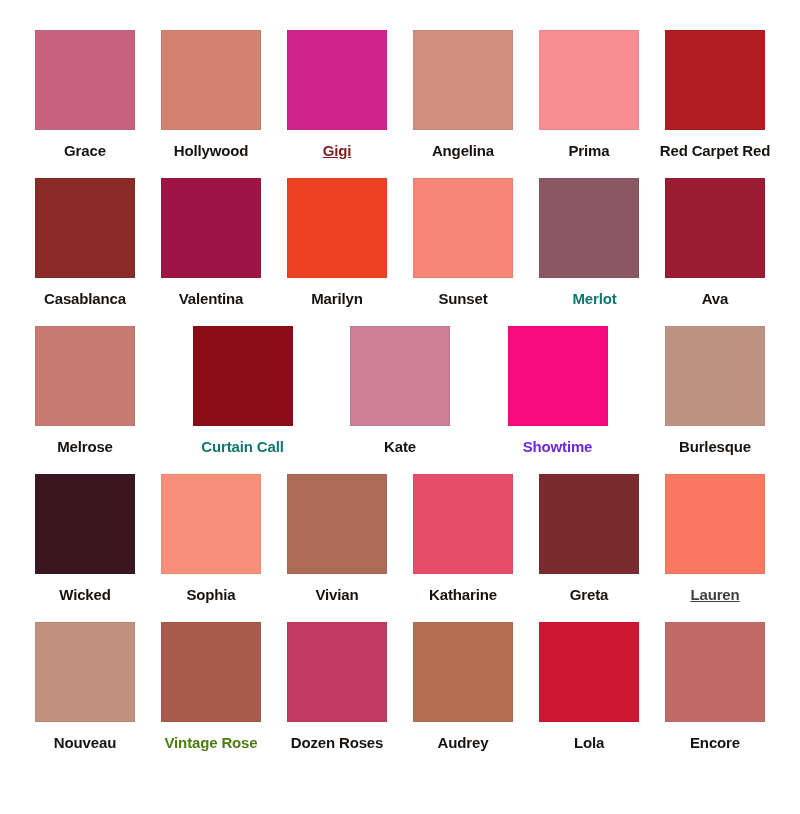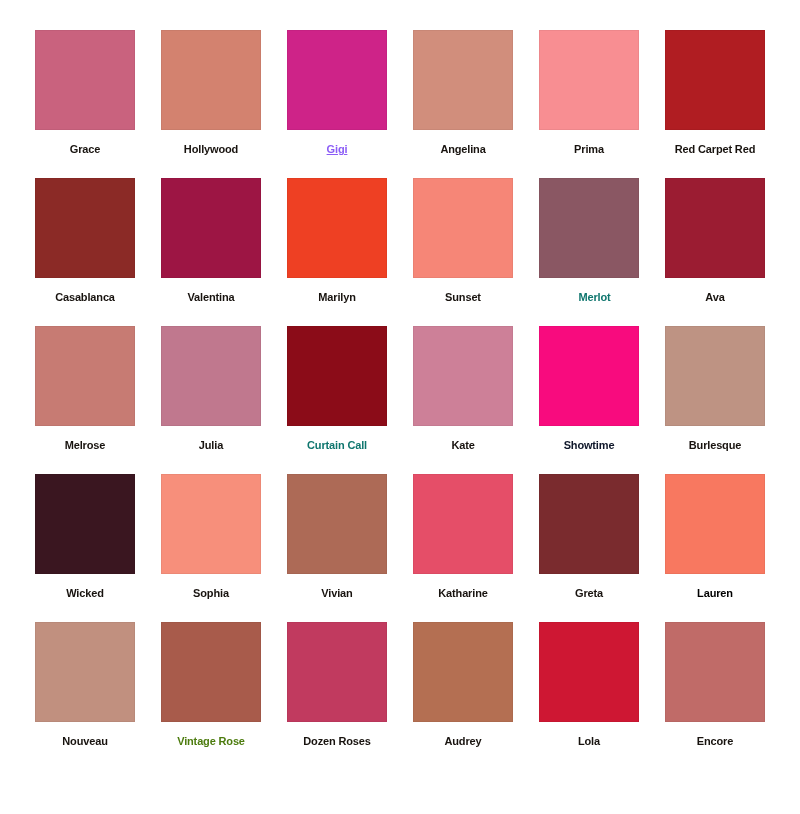--- a/index.html
+++ b/index.html
@@ -44,21 +44,21 @@
   }
   .swatch-chip {
     width: 100px;
     height: 100px;
     display: block;
     border: 1px solid rgba(0, 0, 0, 0.045);
     box-sizing: border-box;
   }
   .swatch-label {
     margin-top: 13px;
-    font-size: 11px;
+    font-size: 15px;
     font-weight: bold;
     color: #18130f;
     text-align: center;
     letter-spacing: -0.15px;
     white-space: nowrap;
     line-height: 1.1;
   }
 </style>
 </head>
 <body style="background-color: rgb(255, 255, 255);">
@@ -69,21 +69,21 @@
     <div class="swatch-cell">
       <span class="swatch-chip" style="background-color: rgb(201, 98, 126);"></span>
       <span class="swatch-label" style="color: rgb(24, 19, 15);">Grace</span>
     </div>
     <div class="swatch-cell">
       <span class="swatch-chip" style="background-color: rgb(211, 130, 111);"></span>
       <span class="swatch-label" style="color: rgb(24, 19, 15);">Hollywood</span>
     </div>
     <div class="swatch-cell">
       <span class="swatch-chip" style="background-color: rgb(206, 35, 136);"></span>
-      <span class="swatch-label" style="color: #8b5cf6; text-decoration: underline;">Gigi</span>
+      <span class="swatch-label" style="color: #7f1d1d; text-decoration: underline;">Gigi</span>
     </div>
     <div class="swatch-cell">
       <span class="swatch-chip" style="background-color: rgb(209, 142, 124);"></span>
       <span class="swatch-label" style="color: rgb(24, 19, 15);">Angelina</span>
     </div>
     <div class="swatch-cell">
       <span class="swatch-chip" style="background-color: rgb(248, 142, 146);"></span>
       <span class="swatch-label" style="color: rgb(24, 19, 15);">Prima</span>
     </div>
     <div class="swatch-cell">
@@ -118,34 +118,30 @@
       <span class="swatch-label" style="color: rgb(24, 19, 15);">Ava</span>
     </div>
   </div>
 
   <div class="swatch-row">
     <div class="swatch-cell">
       <span class="swatch-chip" style="background-color: rgb(199, 123, 115);"></span>
       <span class="swatch-label" style="color: rgb(24, 19, 15);">Melrose</span>
     </div>
     <div class="swatch-cell">
-      <span class="swatch-chip" style="background-color: rgb(192, 120, 142);"></span>
-      <span class="swatch-label" style="color: rgb(24, 19, 15);">Julia</span>
-    </div>
-    <div class="swatch-cell">
       <span class="swatch-chip" style="background-color: rgb(139, 12, 24);"></span>
       <span class="swatch-label" style="color: #0f766e;">Curtain Call</span>
     </div>
     <div class="swatch-cell">
       <span class="swatch-chip" style="background-color: rgb(205, 128, 152);"></span>
       <span class="swatch-label" style="color: rgb(24, 19, 15);">Kate</span>
     </div>
     <div class="swatch-cell">
       <span class="swatch-chip" style="background-color: rgb(248, 11, 126);"></span>
-      <span class="swatch-label" style="color: #0f172a;">Showtime</span>
+      <span class="swatch-label" style="color: #6d28d9;">Showtime</span>
     </div>
     <div class="swatch-cell">
       <span class="swatch-chip" style="background-color: rgb(190, 147, 131);"></span>
       <span class="swatch-label" style="color: rgb(24, 19, 15);">Burlesque</span>
     </div>
   </div>
 
   <div class="swatch-row">
     <div class="swatch-cell">
       <span class="swatch-chip" style="background-color: rgb(58, 22, 32);"></span>
@@ -162,21 +158,21 @@
     <div class="swatch-cell">
       <span class="swatch-chip" style="background-color: rgb(229, 78, 104);"></span>
       <span class="swatch-label" style="color: rgb(24, 19, 15);">Katharine</span>
     </div>
     <div class="swatch-cell">
       <span class="swatch-chip" style="background-color: rgb(122, 43, 46);"></span>
       <span class="swatch-label" style="color: rgb(24, 19, 15);">Greta</span>
     </div>
     <div class="swatch-cell">
       <span class="swatch-chip" style="background-color: rgb(248, 120, 96);"></span>
-      <span class="swatch-label" style="color: #000000;">Lauren</span>
+      <span class="swatch-label" style="color: #404040; text-decoration: underline;">Lauren</span>
     </div>
   </div>
 
   <div class="swatch-row last-row">
     <div class="swatch-cell">
       <span class="swatch-chip" style="background-color: rgb(193, 144, 127);"></span>
       <span class="swatch-label" style="color: rgb(24, 19, 15);">Nouveau</span>
     </div>
     <div class="swatch-cell">
       <span class="swatch-chip" style="background-color: rgb(168, 91, 75);"></span>

